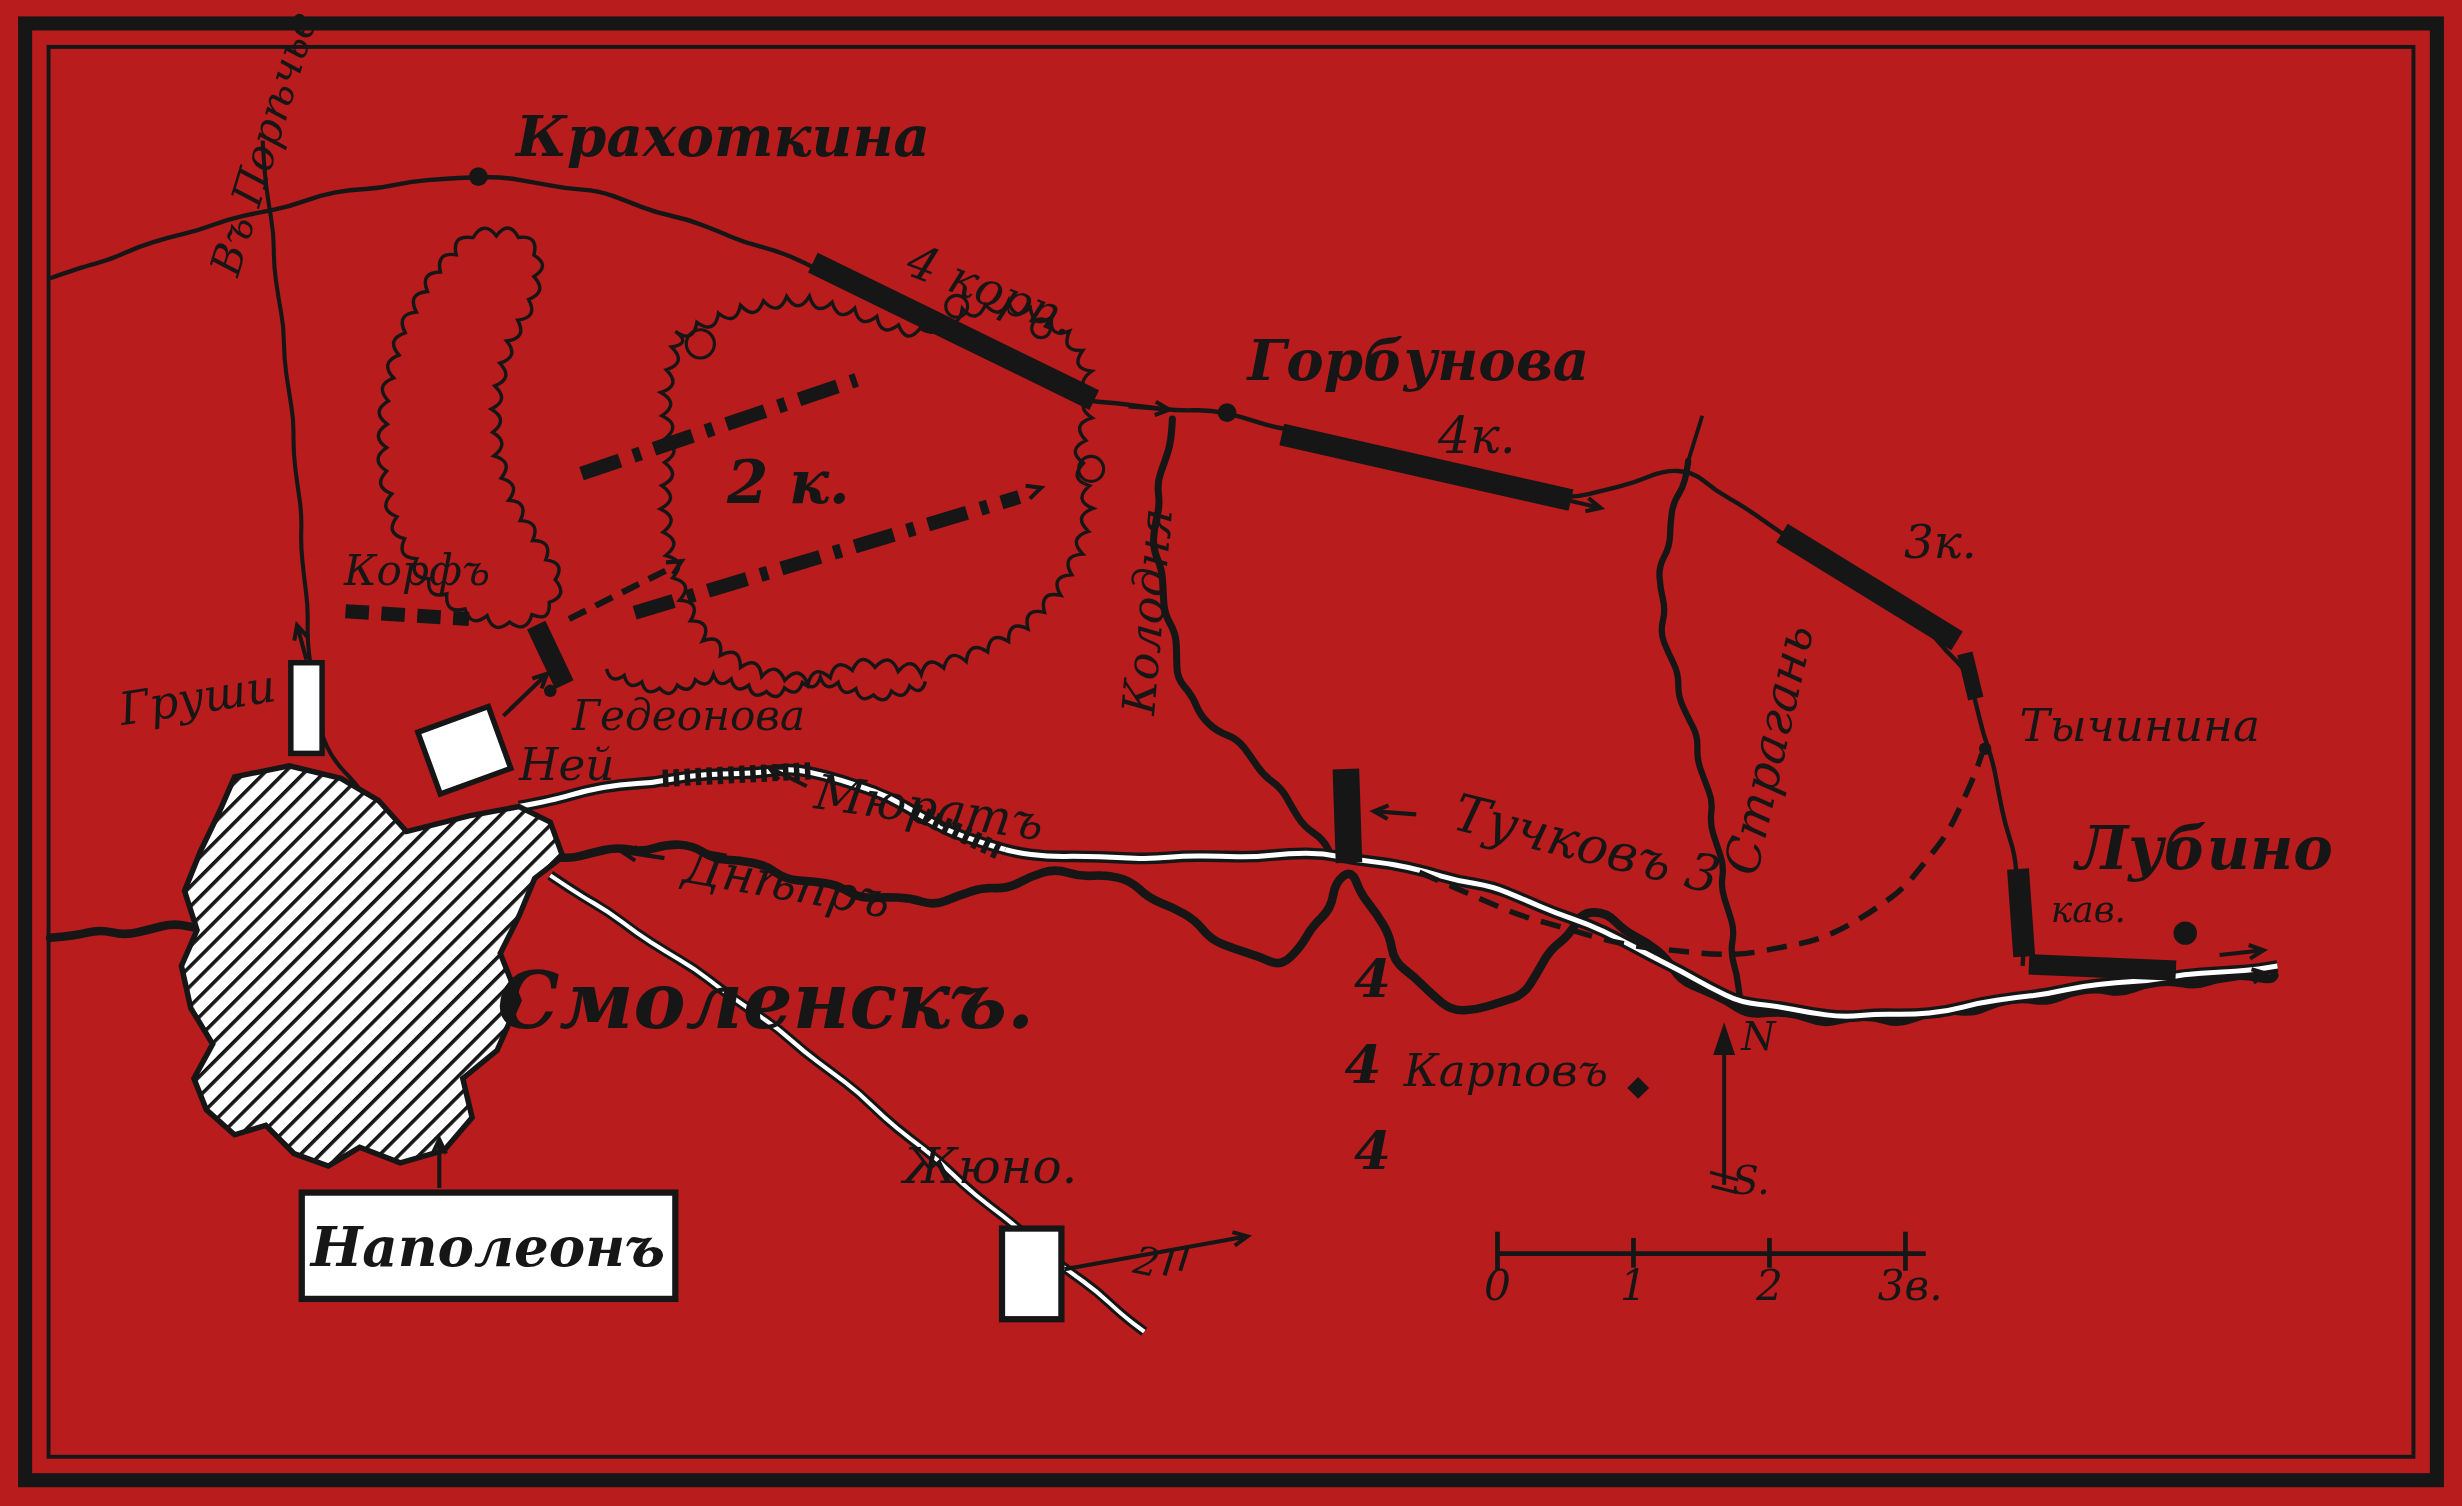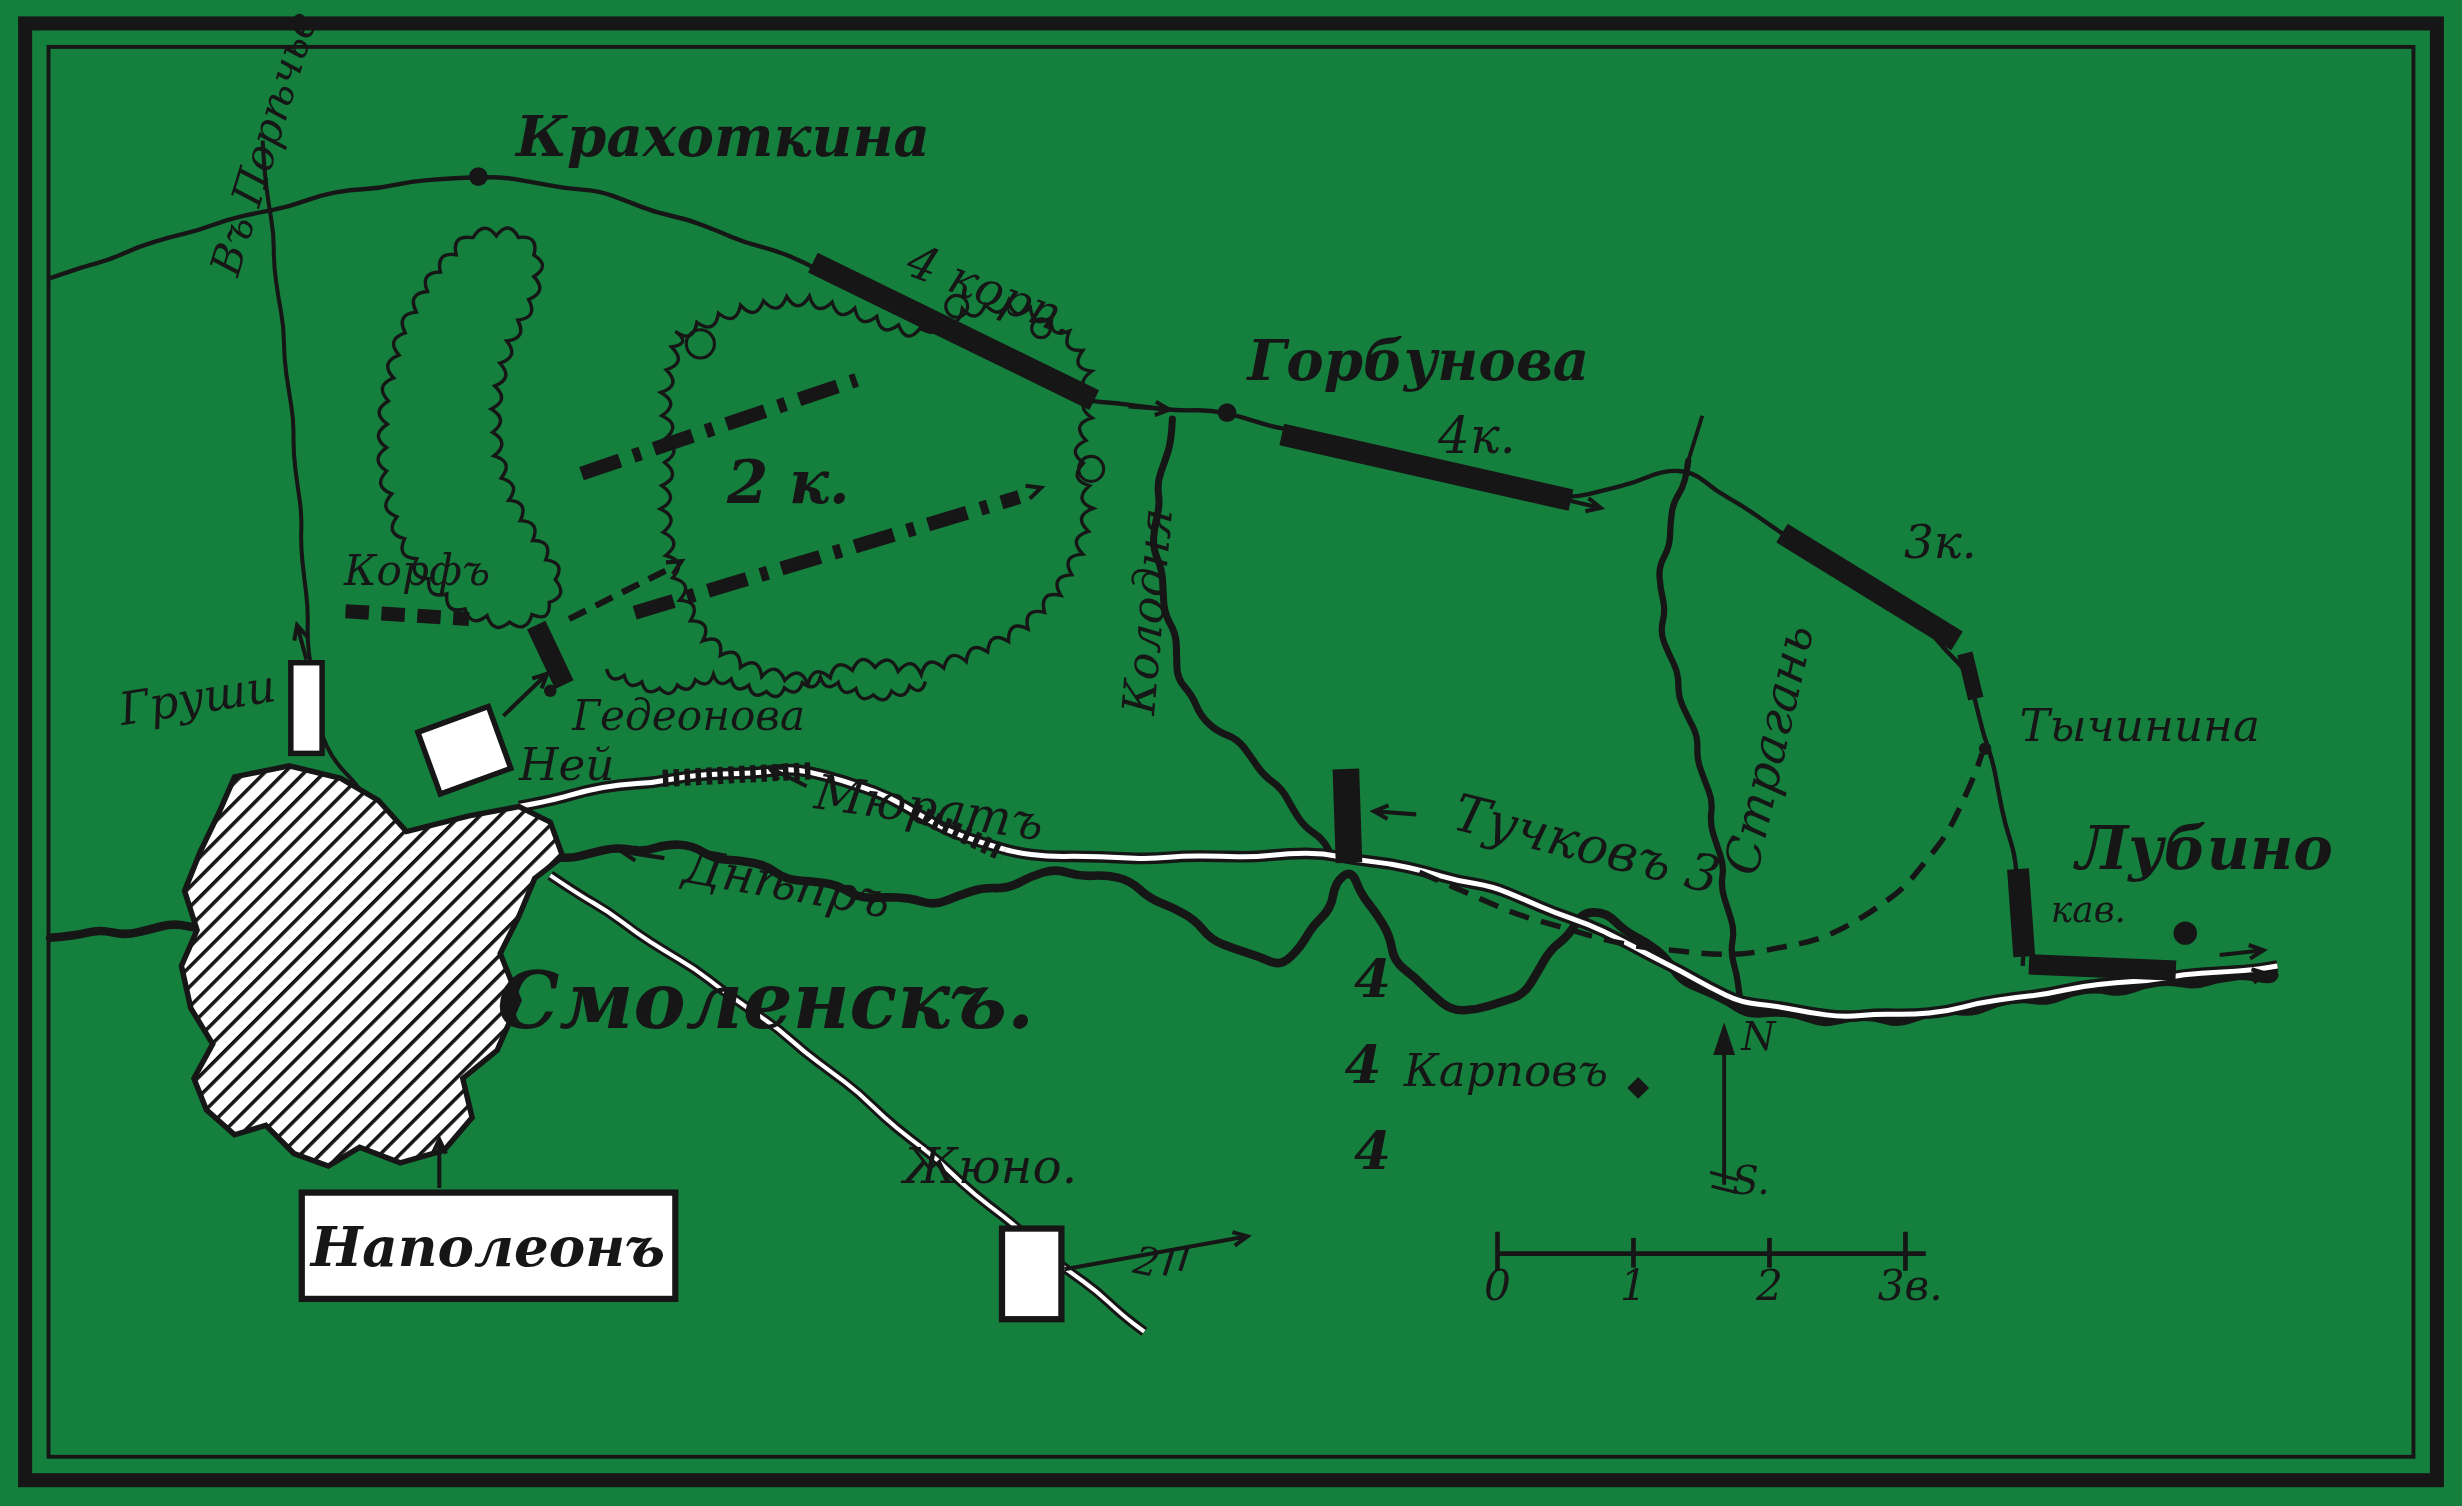--- a/index.html
+++ b/index.html
@@ -1,17 +1,17 @@
 <!DOCTYPE html>
 <html style="font-size:12.5px"><head>
 <meta charset="utf-8">
 <style>
   html,body{margin:0;padding:0;background:#ffffff;}
   body{width:2462px;height:1506px;}
-  .map-wrap{width:2462px;height:1506px;background:#15803d;}
+  .map-wrap{width:2462px;height:1506px;background:#b91c1c;}
   svg{display:block;}
   .t{font-family:"DejaVu Serif", serif; font-style:italic; fill:#161616;}
   .b{font-weight:bold;}
   .ink{stroke:#161616;fill:none;}
 </style>
 </head>
 <body>
 
 <div class="map-wrap">
 <svg viewBox="0 0 1575 963.5" width="2462" height="1506">

